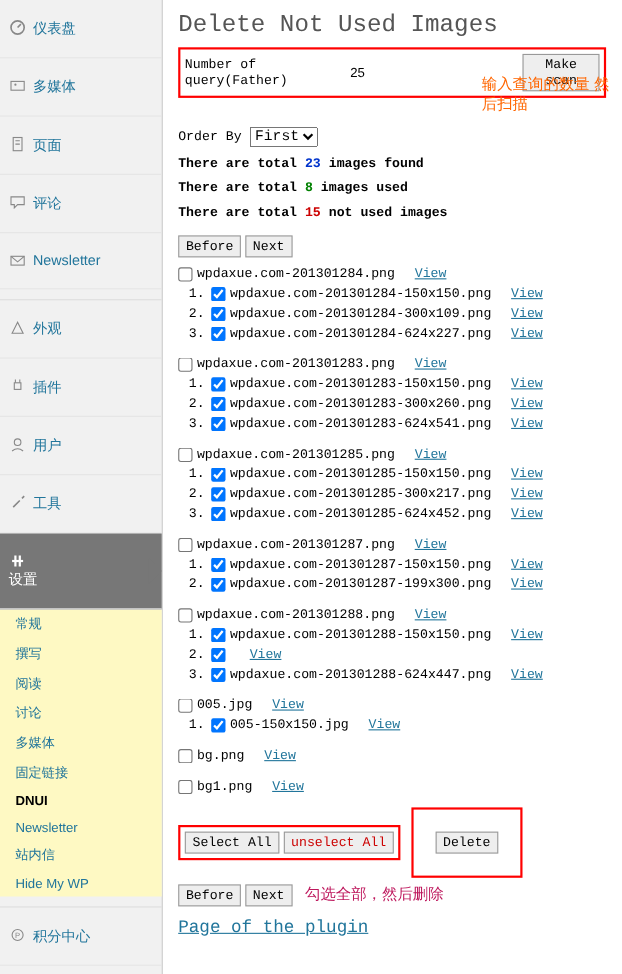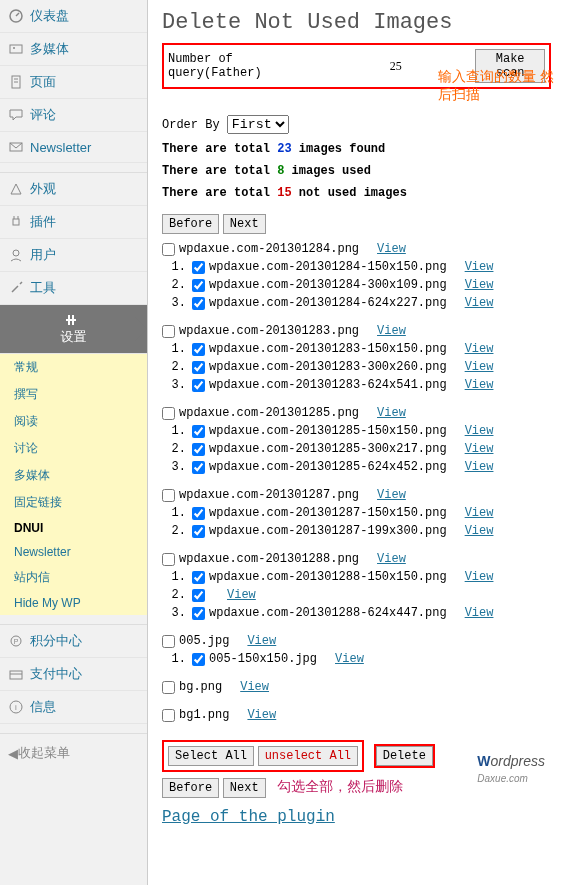--- a/index.html
+++ b/index.html
@@ -1,50 +1,50 @@
 <!DOCTYPE html>
 <html><head>
 <meta charset="utf-8">
 <style>
 * { box-sizing: border-box; margin: 0; padding: 0; }
 body { font-family: sans-serif; font-size: 13px; background: #fff; width: 565px; }
 .container { display: flex; }
 .sidebar { width: 148px; background: #f1f1f1; border-right: 1px solid #ccc; min-height: 885px; }
-.sidebar-item { display: flex; align-items: center; padding: 7px 8px; color: #21759b; cursor: pointer; border-bottom: 1px solid #e5e5e5; }
+.sidebar-item { display: flex; padding: 17px 8px; color: #21759b; cursor: pointer; border-bottom: 1px solid #e5e5e5; }
 .sidebar-item.active { background: #777; color: #fff; position: relative; flex-direction: column; }
 .sidebar-item.active::after { content: ""; position: absolute; right: -12px; top: 50%; margin-top: -12px; border: 12px solid transparent; border-left-color: #777; }
 .sidebar-item .icon { width: 16px; height: 16px; margin-right: 6px; display: inline-block; }
 .sidebar-sep { height: 10px; border-bottom: 1px solid #ddd; }
 .sub-items { background: #fef9c3; }
 .sub-item { padding: 5px 8px 5px 14px; color: #21759b; cursor: pointer; font-size: 12px; }
 .sub-item.current { font-weight: bold; color: #000; }
 .collapse { padding: 10px 8px; color: #888; cursor: pointer; display: flex; align-items: center; }
 .main { flex: 1; padding: 10px 14px; position: relative; }
 h1 { font-family: "Courier New", monospace; font-size: 22px; font-weight: normal; color: #555; margin-bottom: 8px; }
 .query-box { border: 2px solid red; padding: 4px; display: flex; align-items: center; font-family: "Courier New", monospace; margin-bottom: 6px; }
 .query-box label { margin-right: 6px; font-size: 12px; }
-.query-box input[type=text] { flex: 1; border: none; background: transparent; font-family: Liberation Serif, serif; font-size: 12px; padding: 2px; text-align: center; }
+.query-box input[type=text] { flex: 1; border: none; background: transparent; font-family: Liberation Sans, sans-serif; font-size: 12px; padding: 2px; }
 .btn { font-family: "Courier New", monospace; font-size: 12px; padding: 2px 6px; border: 1px solid #999; background: #eee; cursor: pointer; }
 .order-row { font-family: "Courier New", monospace; font-size: 12px; margin-bottom: 6px; margin-top: 26px; }
 .order-row select { font-family: inherit; }
 .annotation1 { color: #ff6600; font-size: 14px; position: absolute; top: 68px; left: 290px; }
 .stat { font-family: "Courier New", monospace; font-weight: bold; font-size: 12px; margin: 8px 0; }
 .stat .blue { color: #0033cc; }
 .stat .green { color: #008000; }
 .stat .red { color: #cc0000; }
 .nav-btns { margin: 14px 0 6px; }
 .file-row { font-family: "Courier New", monospace; font-size: 12px; padding: 2px 0; display: flex; align-items: center; }
 .file-row .num { width: 20px; text-align: right; margin-right: 6px; }
 .file-row.child .num { margin-left: 4px; }
 .file-row input[type=checkbox] { margin-right: 4px; }
 .file-row .fname { }
 .file-row .view { color: #21759b; text-decoration: underline; margin-left: 18px; cursor: pointer; }
 .group { margin-bottom: 10px; }
 .bottom-box { border: 2px solid red; padding: 4px; display: inline-block; margin-top: 6px; }
-.bottom-box2 { border: 2px solid red; padding: 0; display: inline-block; margin-left: 6px; }
+.bottom-box2 { border: 2px solid red; padding: 20px; display: inline-block; margin-left: 6px; }
 .unselect-btn { color: #cc0000; }
 .annotation2 { color: #be185d; font-size: 14px; margin-left: 8px; }
 .page-link { color: #21759b; text-decoration: underline; font-family: "Courier New", monospace; font-size: 16px; display: block; margin-top: 10px; }
 .logo { position: absolute; right: 20px; bottom: 100px; font-size: 14px; color: #555; font-style: italic; }
 .logo b { color: #1e4e8c; font-style: normal; }
 .logo .dx { color: #888; font-size: 10px; }
 svg { width: 16px; height: 16px; }
 </style>
 </head>
 <body>

